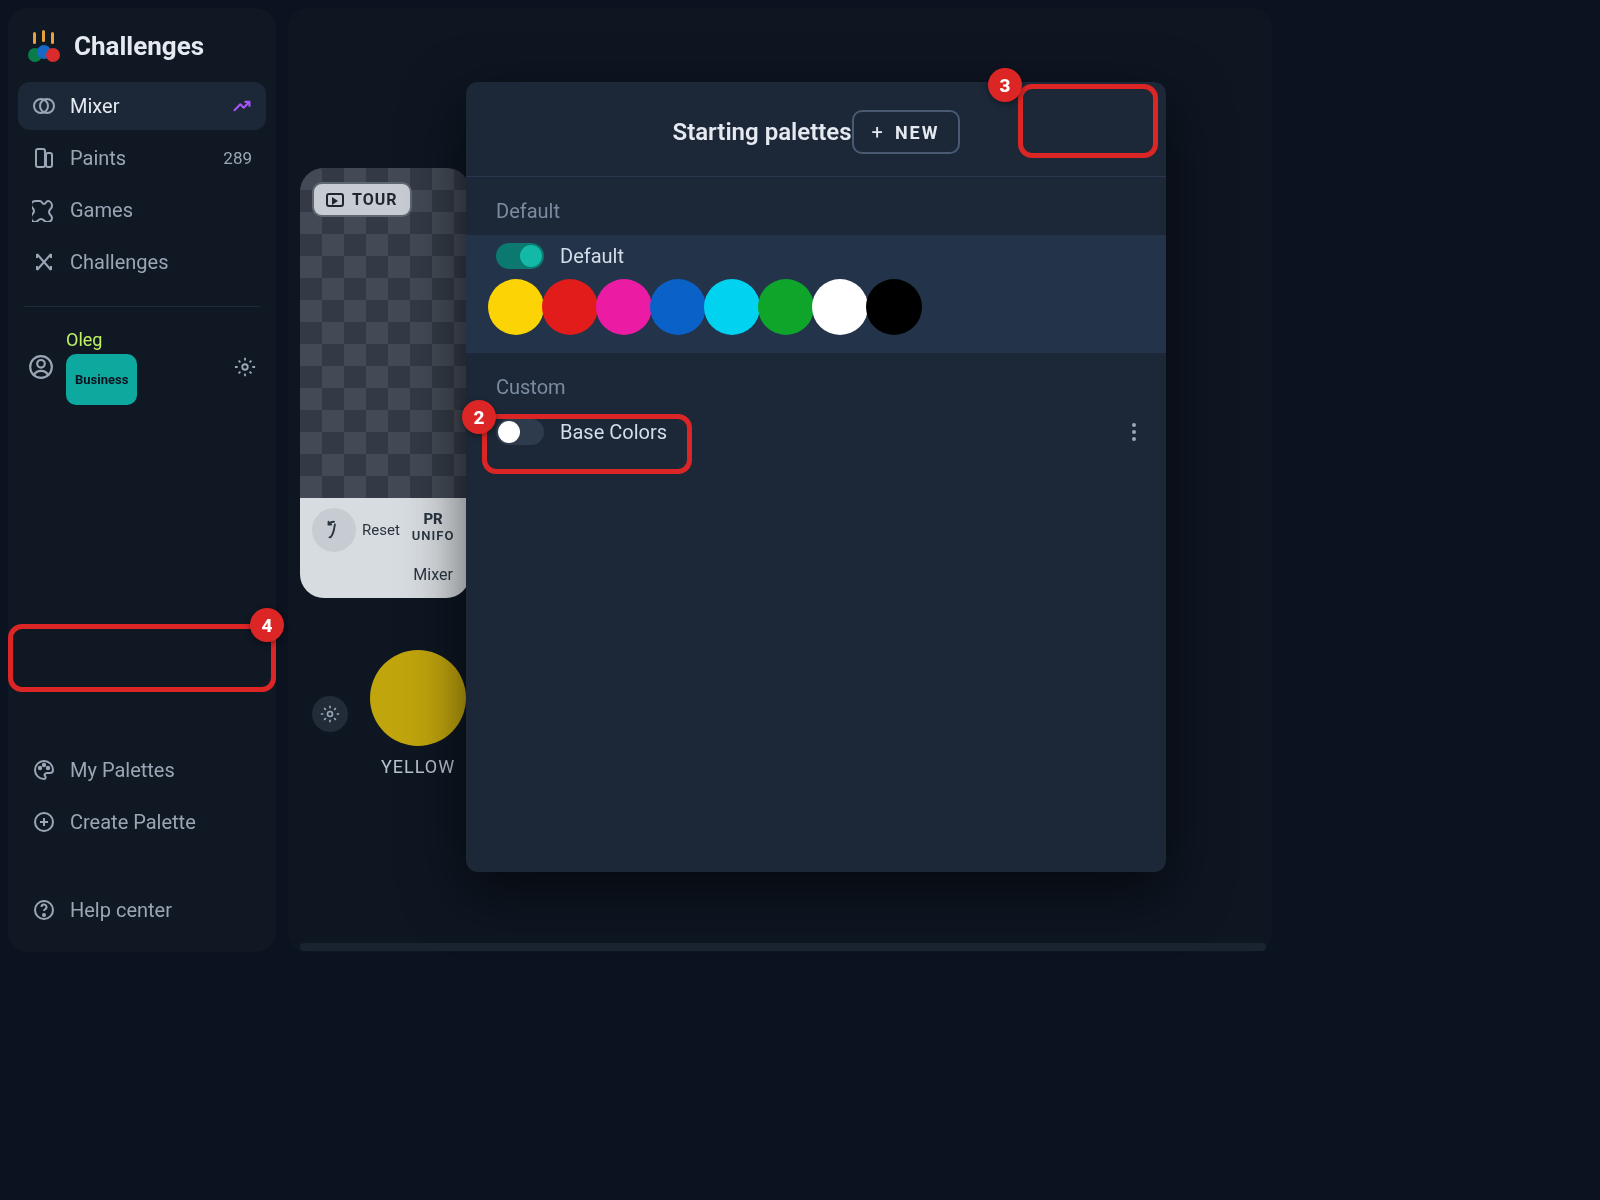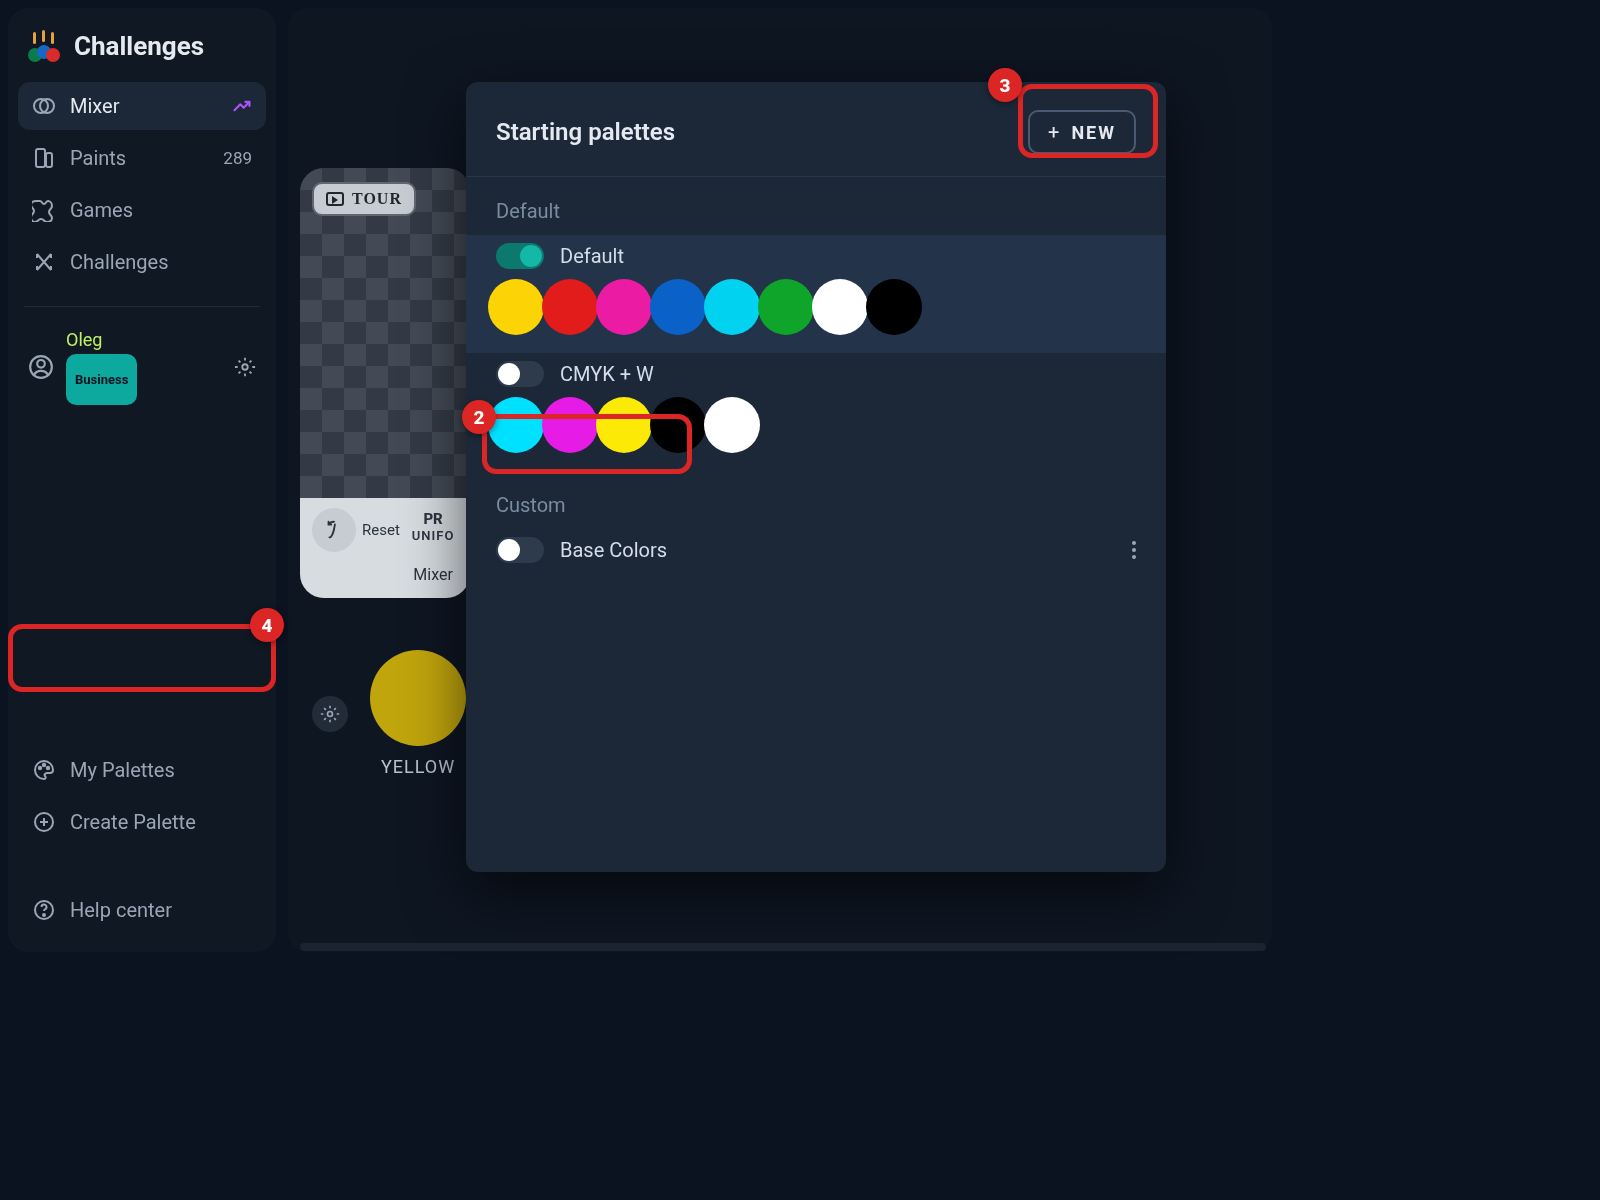--- a/index.html
+++ b/index.html
@@ -115,21 +115,20 @@
     height: 330px;
     position: relative;
     background-image:
       linear-gradient(45deg, #333a45 25%, transparent 25%),
       linear-gradient(-45deg, #333a45 25%, transparent 25%),
       linear-gradient(45deg, transparent 75%, #333a45 75%),
       linear-gradient(-45deg, transparent 75%, #333a45 75%);
     background-size: 44px 44px;
     background-position: 0 0, 0 22px, 22px -22px, -22px 0;
     background-color: #434a55;
-    font-family: Liberation Serif, serif;
   }
   .tour-btn {
     position: absolute;
     left: 12px; top: 14px;
     border: 2px solid #5e6873;
     border-radius: 10px;
     padding: 6px 12px;
     display: flex; align-items: center; gap: 8px;
     font-size: 16px; font-weight: 700; color: #1f2630;
     background: #c6ccd2;
@@ -182,21 +181,21 @@
     background: #1c2838;
     border-radius: 12px;
     box-shadow: 0 20px 60px rgba(0,0,0,0.6);
     display: flex;
     flex-direction: column;
     overflow: hidden;
   }
   .modal-header {
     display: flex;
     align-items: center;
-    justify-content: space-between;
+    justify-content: center;
     padding: 28px 30px 22px 30px;
     border-bottom: 1px solid #27374d;
   }
   .modal-title { font-size: 24px; font-weight: 600; color: #e5e9f0; }
   .new-btn {
     border: 2px solid #4a5a72;
     border-radius: 10px;
     padding: 8px 18px;
     display:flex; align-items:center; gap:10px;
     font-size: 18px; font-weight: 700; letter-spacing: 2px;
@@ -469,35 +468,20 @@
         <div class="c" style="background:#ec1ba3"></div>
         <div class="c" style="background:#0a62c9"></div>
         <div class="c" style="background:#00d2f0"></div>
         <div class="c" style="background:#0fa52a"></div>
         <div class="c" style="background:#ffffff"></div>
         <div class="c" style="background:#000000"></div>
       </div>
     </div>
 
 
-    <div class="palette-block">
-      <div class="plt-row">
-        <div class="plt-toggle">
-            <div class="knob"></div>
-          </div>
-        <div class="plt-name">CMYK + W</div>
-      </div>
-      <div class="plt-colors">
-        <div class="c" style="background:#00e0ff"></div>
-        <div class="c" style="background:#e61be6"></div>
-        <div class="c" style="background:#fce905"></div>
-        <div class="c" style="background:#000000"></div>
-        <div class="c" style="background:#ffffff"></div>
-      </div>
-    </div>
 
     <div class="section-label">Custom</div>
 
     <div class="palette-block">
       <div class="plt-row">
         <div class="plt-toggle">
             <div class="knob"></div>
           </div>
         <div class="plt-name">Base Colors</div>
         <div class="plt-more">

